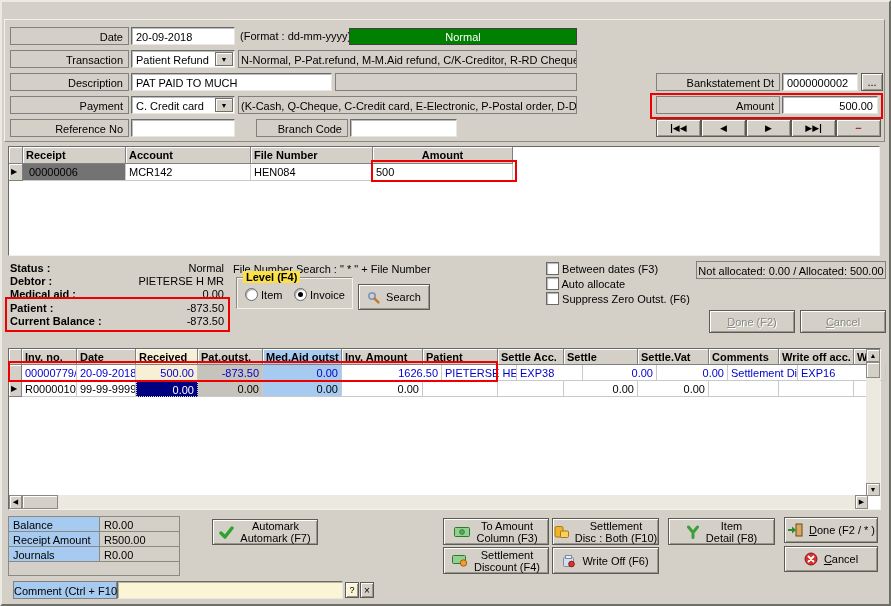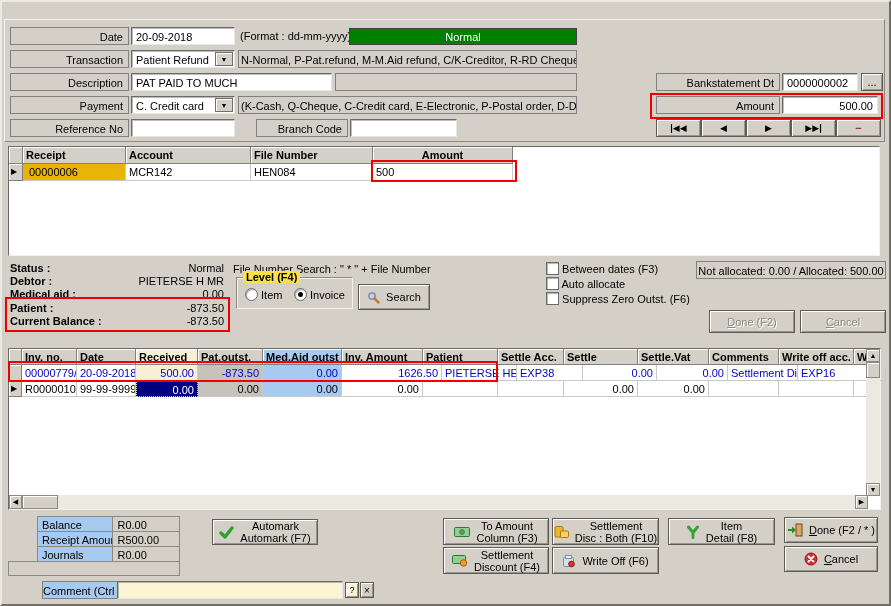--- a/index.html
+++ b/index.html
@@ -4,21 +4,21 @@
 <style>
   html,body{margin:0;padding:0;background:#9a9a92;}
   #win{position:relative;width:891px;height:606px;background:#d4d0c8;overflow:hidden;
        font-family:"Liberation Sans","DejaVu Sans",sans-serif;font-size:11px;color:#000;}
   .abs{position:absolute;box-sizing:border-box;}
   .frame{left:0;top:0;right:0;bottom:0;border:2px solid;border-color:#eceae4 #6f6f67 #6f6f67 #eceae4;pointer-events:none;}
   .titlebar{left:2px;top:2px;width:887px;height:16px;background:linear-gradient(#8a8a82,#757069);
             color:#fff;font-weight:bold;padding:2px 5px 0;white-space:nowrap;}
   .panel-top{left:4px;top:19px;width:881px;height:123px;border:1px solid;border-color:#f4f2ec #8a8a82 #8a8a82 #f4f2ec;}
   .lbl{background:#d4d0c8;border:1px solid #808080;text-align:right;padding:3px 5px 0 0;height:18px;white-space:nowrap;}
-  .lbl-blue{background:#a6caf0;border:1px solid #808080;text-align:right;padding:3px 5px 0 0;height:18px;white-space:nowrap;margin-left:29px;}
+  .lbl-blue{background:#a6caf0;border:1px solid #808080;text-align:right;padding:3px 5px 0 0;height:18px;white-space:nowrap;}
   .in{background:#fff;border:1px solid;border-color:#6a6a6a #e8e6e0 #e8e6e0 #6a6a6a;box-shadow:inset 1px 1px 0 rgba(64,64,64,.35);
       padding:3px 4px 0;height:18px;white-space:nowrap;overflow:hidden;}
   .in-cream{background:#fbf4d5;}
   .right{text-align:right;}
   .hintbox{background:#d4d0c8;border:1px solid #808080;text-align:center;padding:3px 2px 0;height:18px;white-space:nowrap;overflow:hidden;}
   .banner{background:#008000;border:1px solid #404040;color:#fff;text-align:center;padding:2px 0 0;height:17px;}
   .statictext{padding-top:3px;white-space:nowrap;}
   .btn{background:#d4d0c8;border:1px solid #5c5c54;box-shadow:inset 1px 1px 0 #fff, inset -1px -1px 0 #96968e;
        display:flex;align-items:center;justify-content:center;gap:6px;text-align:center;cursor:default;}
   .btn .tb{display:block;line-height:12px;}
@@ -28,21 +28,21 @@
   .ddbtn{position:absolute;top:1px;right:1px;width:16px;bottom:1px;background:#d4d0c8;border:1px solid #6f6f67;
          box-shadow:inset 1px 1px 0 #fff;font-size:7px;display:flex;align-items:center;justify-content:center;}
   .grid{background:#fff;border:1px solid;border-color:#6a6a6a #f4f2ec #f4f2ec #6a6a6a;}
   .grow{display:flex;position:absolute;left:0;}
   .gh{background:#d4d0c8;border-right:1px solid #808080;border-bottom:1px solid #808080;box-shadow:inset 1px 1px 0 #fff;
       font-weight:bold;padding:2px 3px 0;white-space:nowrap;overflow:hidden;flex:none;box-sizing:border-box;}
   .gc{border-right:1px solid #c9c9c9;border-bottom:1px solid #c9c9c9;padding:2px 3px 0;white-space:nowrap;overflow:hidden;
       flex:none;box-sizing:border-box;}
   .ind{background:#d4d0c8;border-right:1px solid #808080;border-bottom:1px solid #808080;box-shadow:inset 1px 1px 0 #fff;
        flex:none;box-sizing:border-box;font-size:8px;padding:3px 0 0 2px;}
-  .c-green{background:#eab308;padding-left:6px;}
+  .c-green{background:#737373;padding-left:6px;}
   .c-cream{background:#f8f0d6;}
   .c-grey{background:#c6c2bc;}
   .c-blue{background:#a6caf0;}
   .c-sel{background:#000080;color:#fff;border:1px dotted #d0d0d0;}
   .t-blue{color:#0000cc;}
   .redbox{border:2px solid #ee0000;pointer-events:none;}
   .fieldset{border:1px solid;border-color:#8a8a82 #f4f2ec #f4f2ec #8a8a82;box-shadow:1px 1px 0 #f4f2ec inset;}
   .legend{position:absolute;top:-7px;left:6px;background:#fde047;padding:0 3px;font-weight:bold;}
   .radio{width:11px;height:11px;border-radius:50%;background:#fff;border:1px solid #6a6a6a;
          box-shadow:inset 1px 1px 1px rgba(0,0,0,.35);display:inline-block;position:relative;vertical-align:-2px;}

